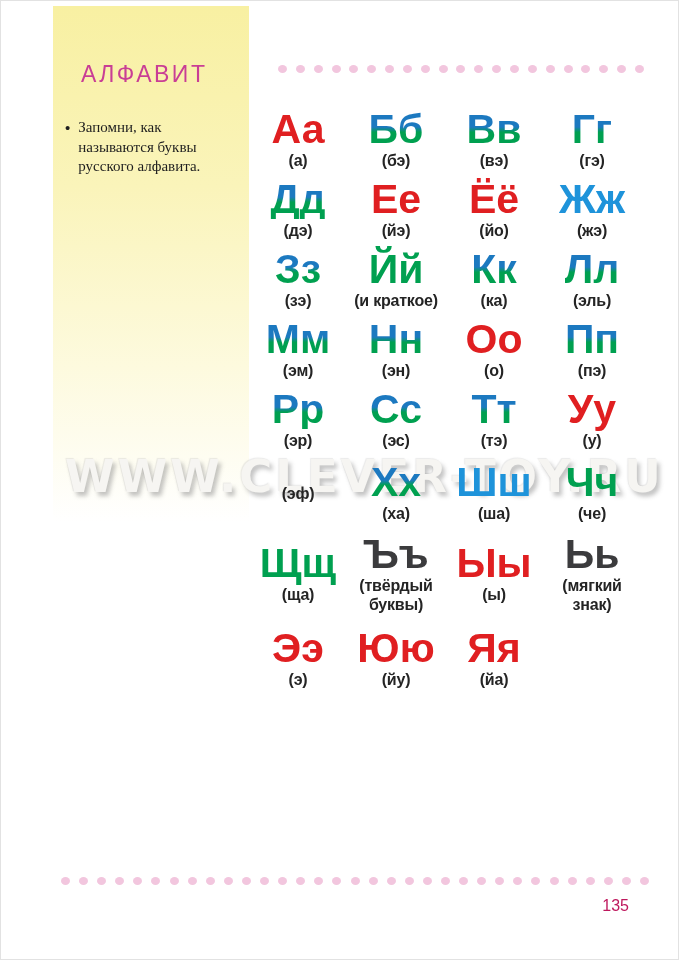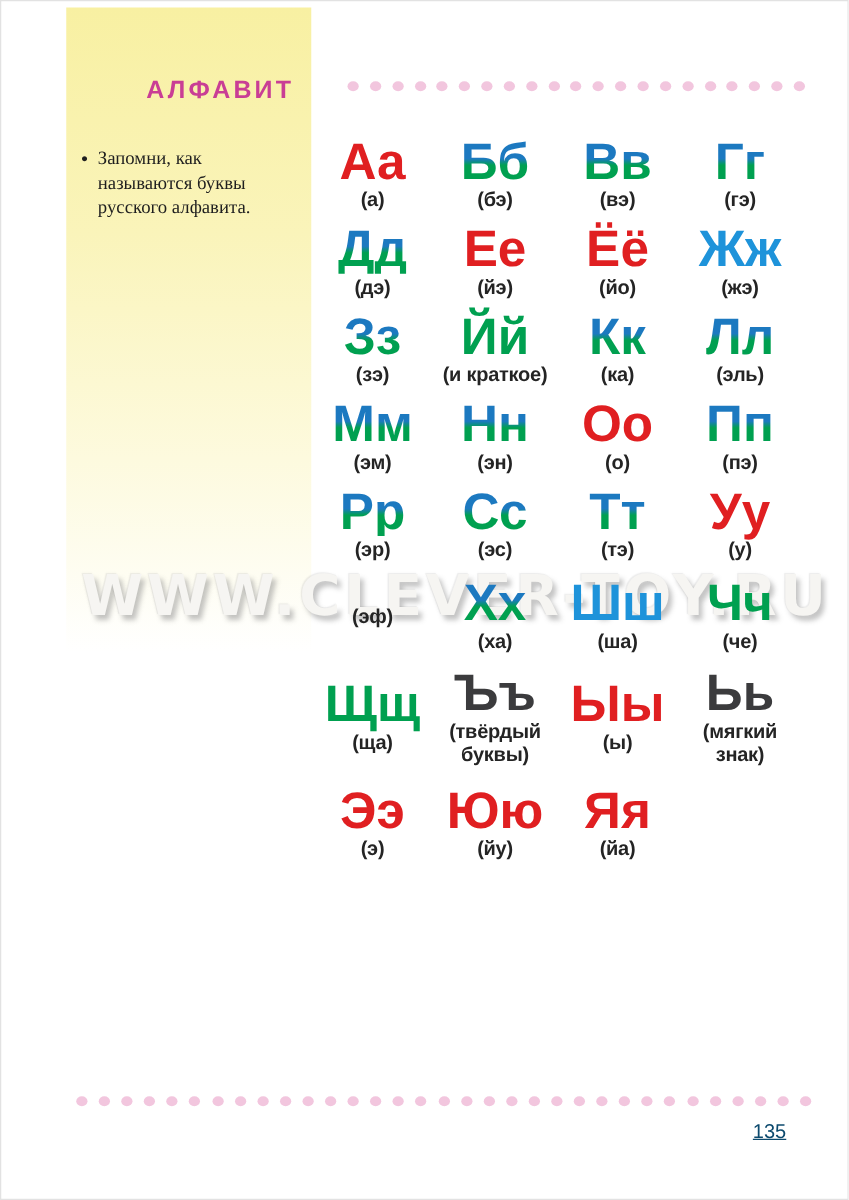--- a/index.html
+++ b/index.html
@@ -8,23 +8,22 @@
     font-family:"Liberation Sans", sans-serif; overflow:hidden;
     box-sizing:border-box; border:1px solid #e2e2e2;
   }
   
   .side-panel{
     position:absolute; left:52px; top:5px; width:196px; height:516px;
     background:linear-gradient(180deg, var(--yellow) 0%, #faf4ba 35%, #fdfade 70%, #ffffff 100%);
   }
   .side-title{
     position:absolute; left:28px; top:55px;
-    font-size:20px; font-weight:bold; letter-spacing:2.5px;
+    font-size:23px; font-weight:normal; letter-spacing:2.5px;
     color:var(--title);
-    margin-left:36px;
   }
   .side-note{ position:absolute; left:12px; top:112px; width:176px; display:flex; }
   .side-note .bullet{ font-size:15px; color:#1f1f1f; padding-right:8px; line-height:1.3; }
   .side-note .note-text{ font-size:15px; color:#1f1f1f; line-height:1.3; width:142px;font-family:Liberation Serif, serif; }
 
   
   .dots{ position:absolute; display:flex; justify-content:space-between; }
   .dots-top{ left:277px; top:64px; width:366px; }
   .dots-bottom{ left:60px; top:876px; width:588px; }
   .dot{ width:9px; height:8px; border-radius:50%; background:var(--dot); }
@@ -54,21 +53,21 @@
   .c-blue{ color:var(--blue); }
   .c-green{ color:var(--green); }
   .c-black{ color:var(--black); }
   .c-grad{
     background:linear-gradient(180deg, var(--gradTop) 0%, var(--gradTop) 45%, var(--gradBottom) 58%, var(--gradBottom) 100%);
     -webkit-background-clip:text; background-clip:text; color:transparent;
   }
 
   .page-number{
     position:absolute; right:49px; top:896px;
-    font-size:16px; color:#0c4a6e;text-decoration:underline;
+    font-size:16px; color:#be185d;
   }
 </style>
 </head>
 <body>
 
 <div class="page" style="--red: #e01f21; --green: #00a050; --blue: #1e93da; --black: #3b3b3d; --gradTop: #1c79c0; --gradBottom: #00a050; --title: #c93e95; --dot: #f2c6de; --yellow: #f8f0a2;">
 
   <div class="side-panel">
     <div class="side-title">АЛФАВИТ</div>
     <div class="side-note">

